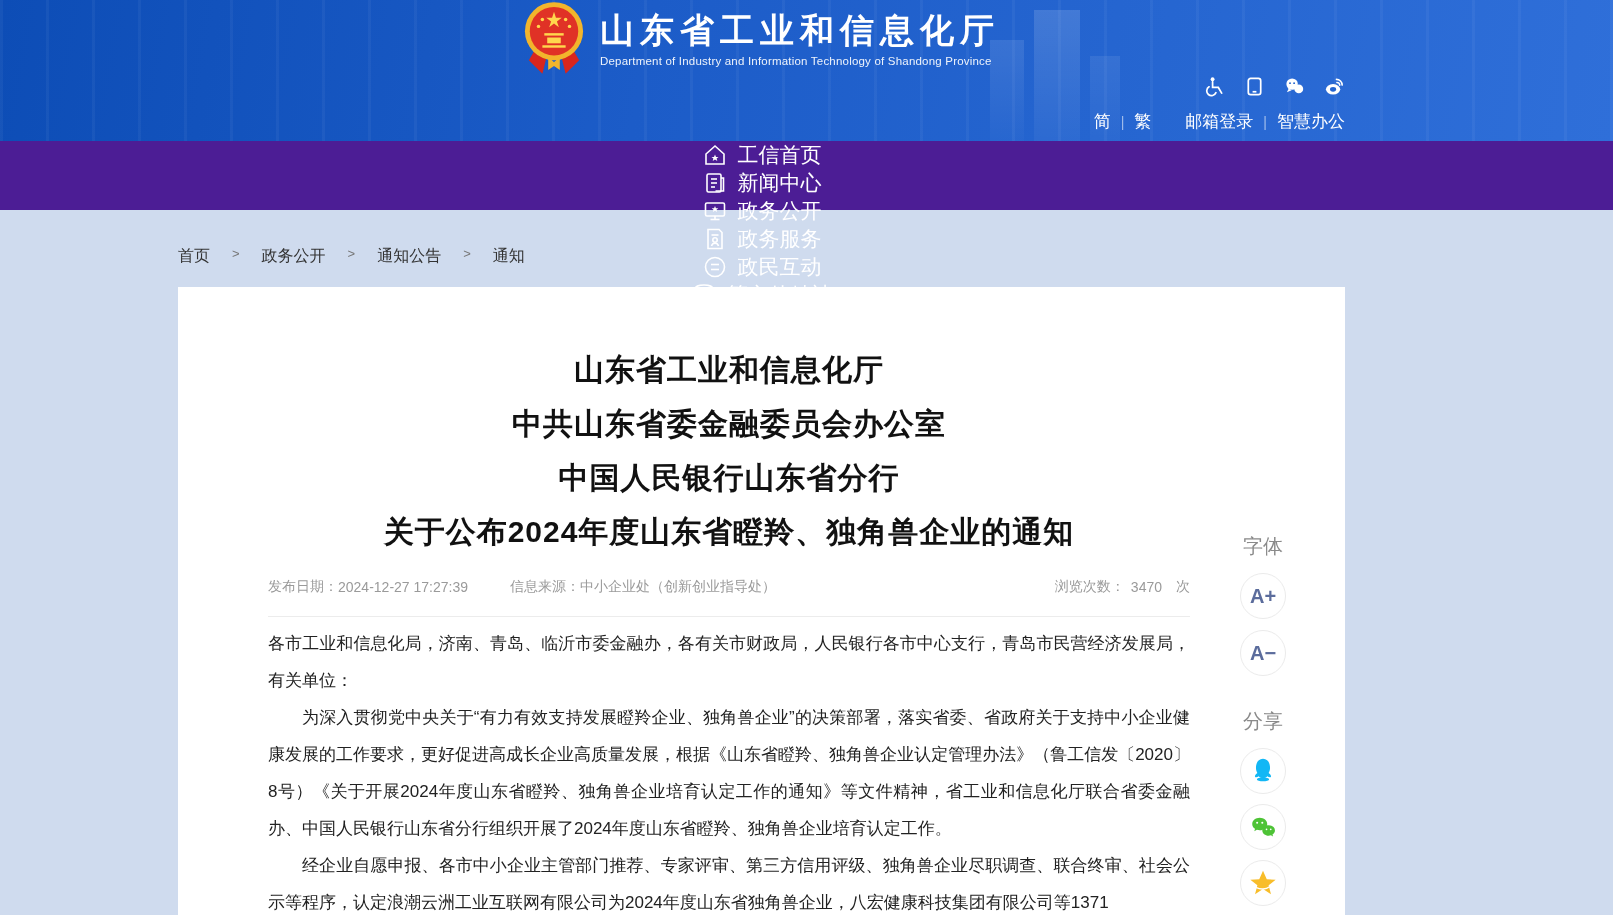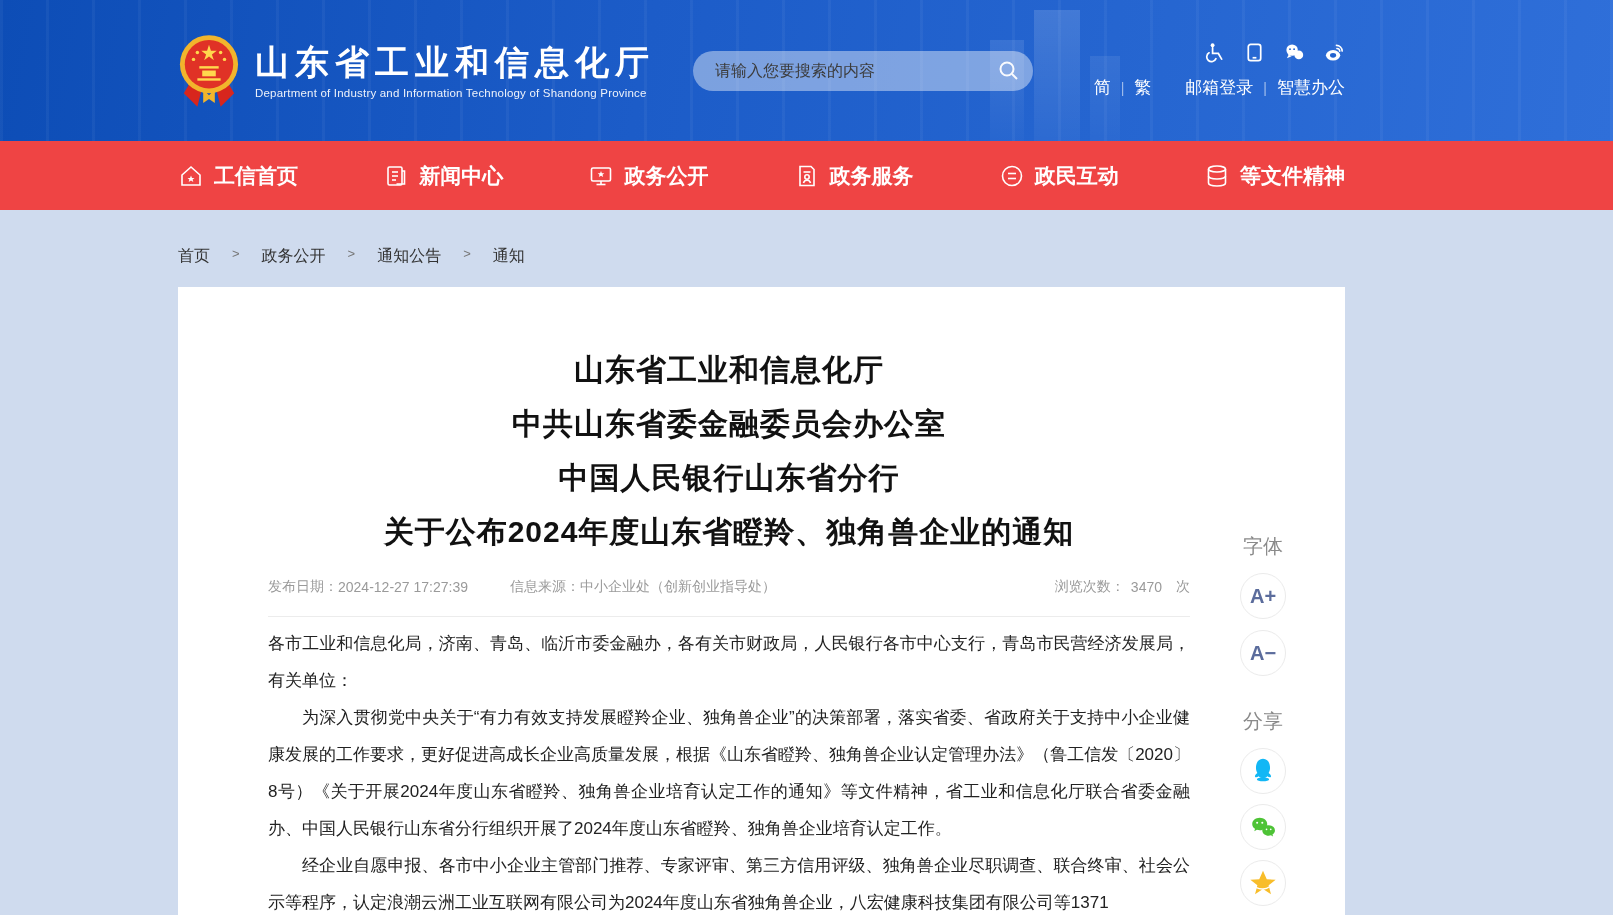--- a/index.html
+++ b/index.html
@@ -1,21 +1,21 @@
 <!DOCTYPE html>
 <html><head>
 <meta charset="utf-8">
 <style>
   * { margin:0; padding:0; box-sizing:border-box; }
   html,body { width:1613px; height:915px; overflow:hidden; }
   body {
     font-family:"Liberation Sans","DejaVu Sans",sans-serif;
     background:#cfdbee;
   }
-  .container { width:1167px; margin-left:178px; }
+  .container { width:1167px; margin-left:178px;flex-direction:column; }
 
   
   .banner {
     height:141px;
     background:linear-gradient(100deg,#0d4db6 0%,#1c5cc8 40%,#2f6fd9 100%);
     position:relative; overflow:hidden;
   }
   .banner::after{
     content:""; position:absolute; inset:0;
     background:repeating-linear-gradient(90deg,rgba(255,255,255,.045) 0 3px,transparent 3px 46px);
@@ -48,21 +48,21 @@
   }
   .top-right{ margin-left:auto; display:flex; flex-direction:column; align-items:flex-end; gap:13px; }
   .icon-row{ display:flex; gap:19px; align-items:center; }
   .icon-row a{ display:block; width:21px; height:21px; }
   .link-row{ display:flex; align-items:center; gap:10px; color:#fff; font-size:17px; }
   .link-row a{ color:#fff; text-decoration:none; }
   .link-row .sep{ color:rgba(255,255,255,.55); font-size:14px; }
   .link-row .gap{ width:14px; }
 
   
-  .navbar{ height:69px; background:#ef4444;font-weight:bold; }
+  .navbar{ height:69px; background:#4c1d95; }
   .nav-inner{ display:flex; justify-content:space-between; align-items:center; height:100%; }
   .nav-item{ display:flex; align-items:center; gap:10px; color:#fff; font-size:21px; cursor:pointer; text-decoration:none; }
   .nav-item svg{ width:26px; height:26px; }
 
   
   .breadcrumb{ padding:36px 0 20px 0; font-size:16px; color:#444; display:flex; align-items:flex-start; gap:22px; }
   .breadcrumb a{ color:#333; text-decoration:none; }
   .breadcrumb .bc-sep{ color:#777; font-size:13px; }
 
   
@@ -115,29 +115,20 @@
         <rect x="22" y="34" width="20" height="2.5" fill="#ffd84d"></rect>
         <rect x="25" y="38.5" width="14" height="6" fill="#ffd84d"></rect>
         <rect x="20" y="46.5" width="24" height="2.5" fill="#ffd84d"></rect>
       </svg>
       <div>
         <div class="site-title">山东省工业和信息化厅</div>
         <div class="site-subtitle">Department of Industry and Information Technology of Shandong Province</div>
       </div>
     </div>
 
-    <div class="search">
-      <input type="text" placeholder="请输入您要搜索的内容" style="">
-      <button class="search-btn">
-        <svg viewBox="0 0 24 24" fill="none" stroke="rgba(255,255,255,.95)" stroke-width="2">
-          <circle cx="10" cy="10" r="6.5"></circle>
-            <line x1="15" y1="15" x2="20" y2="20"></line>
-        </svg>
-      </button>
-    </div>
 
     <div class="top-right">
       <div class="icon-row">
         <a>
           <svg viewBox="0 0 22 22" fill="none" stroke="#fff" stroke-width="1.8" stroke-linecap="round">
             <circle cx="9" cy="3.4" r="2" fill="#fff" stroke="none"></circle>
             <path d="M9 6v6h6l3.5 6"></path>
             <path d="M12.5 17.5a5 5 0 1 1-7.2-6.2"></path>
           </svg>
         </a>

